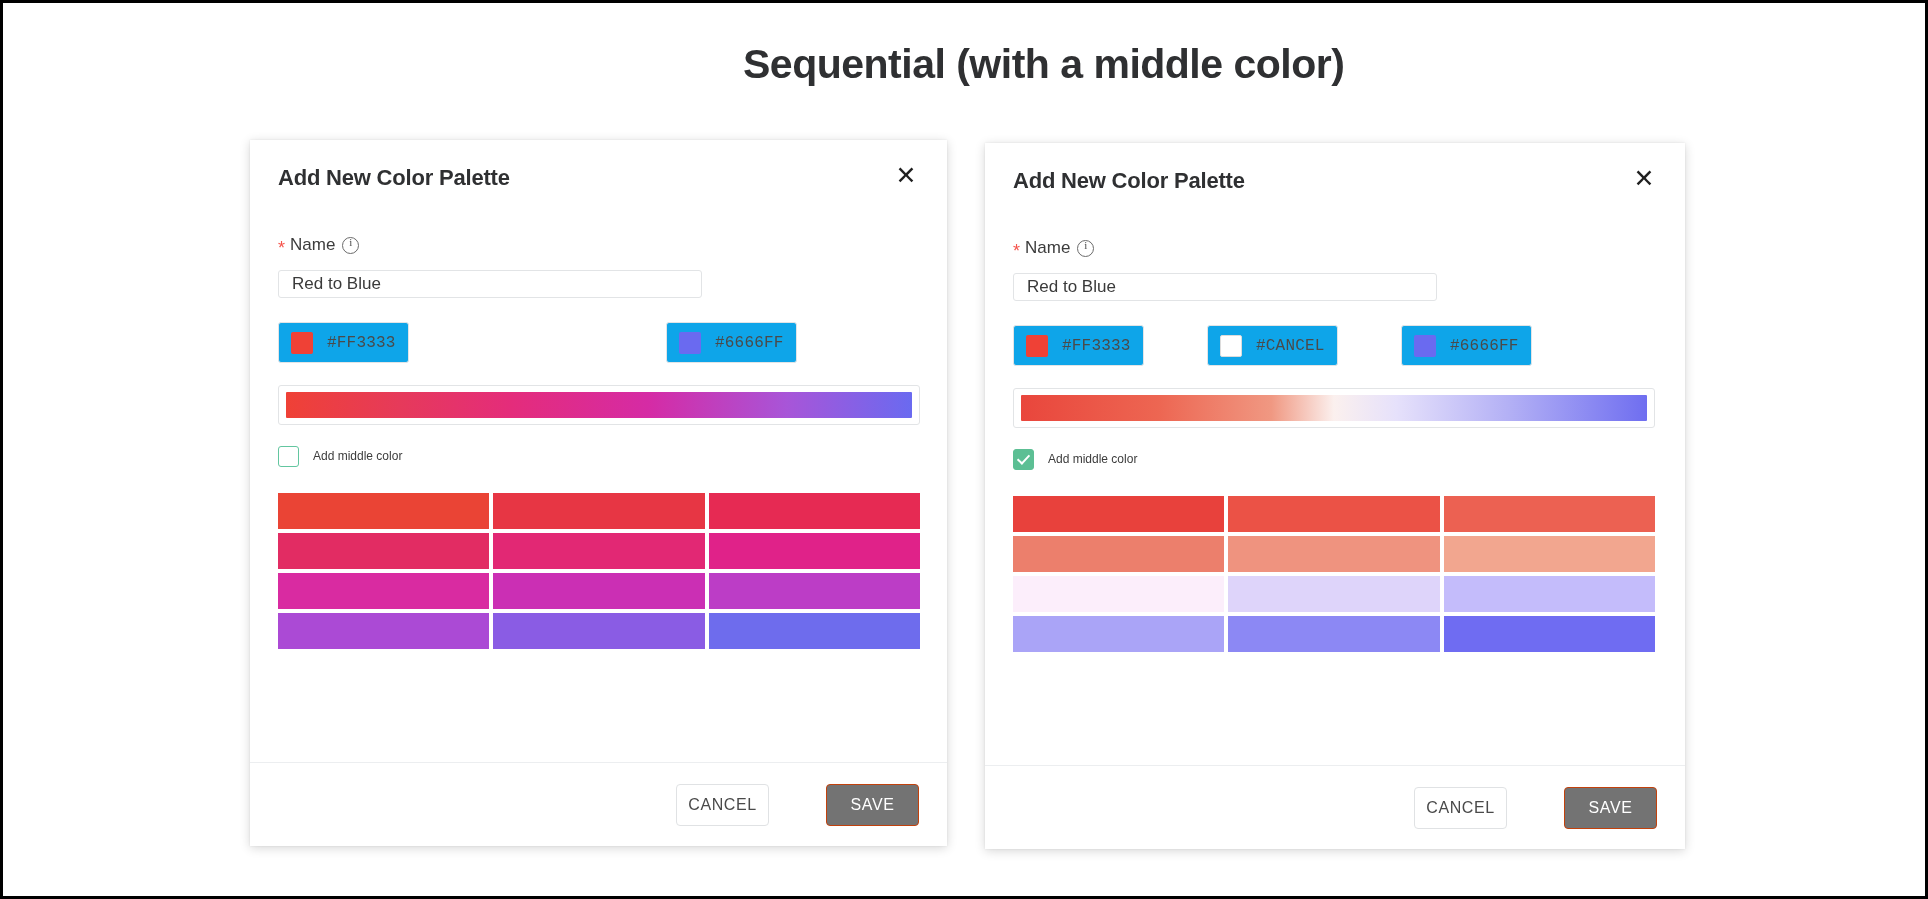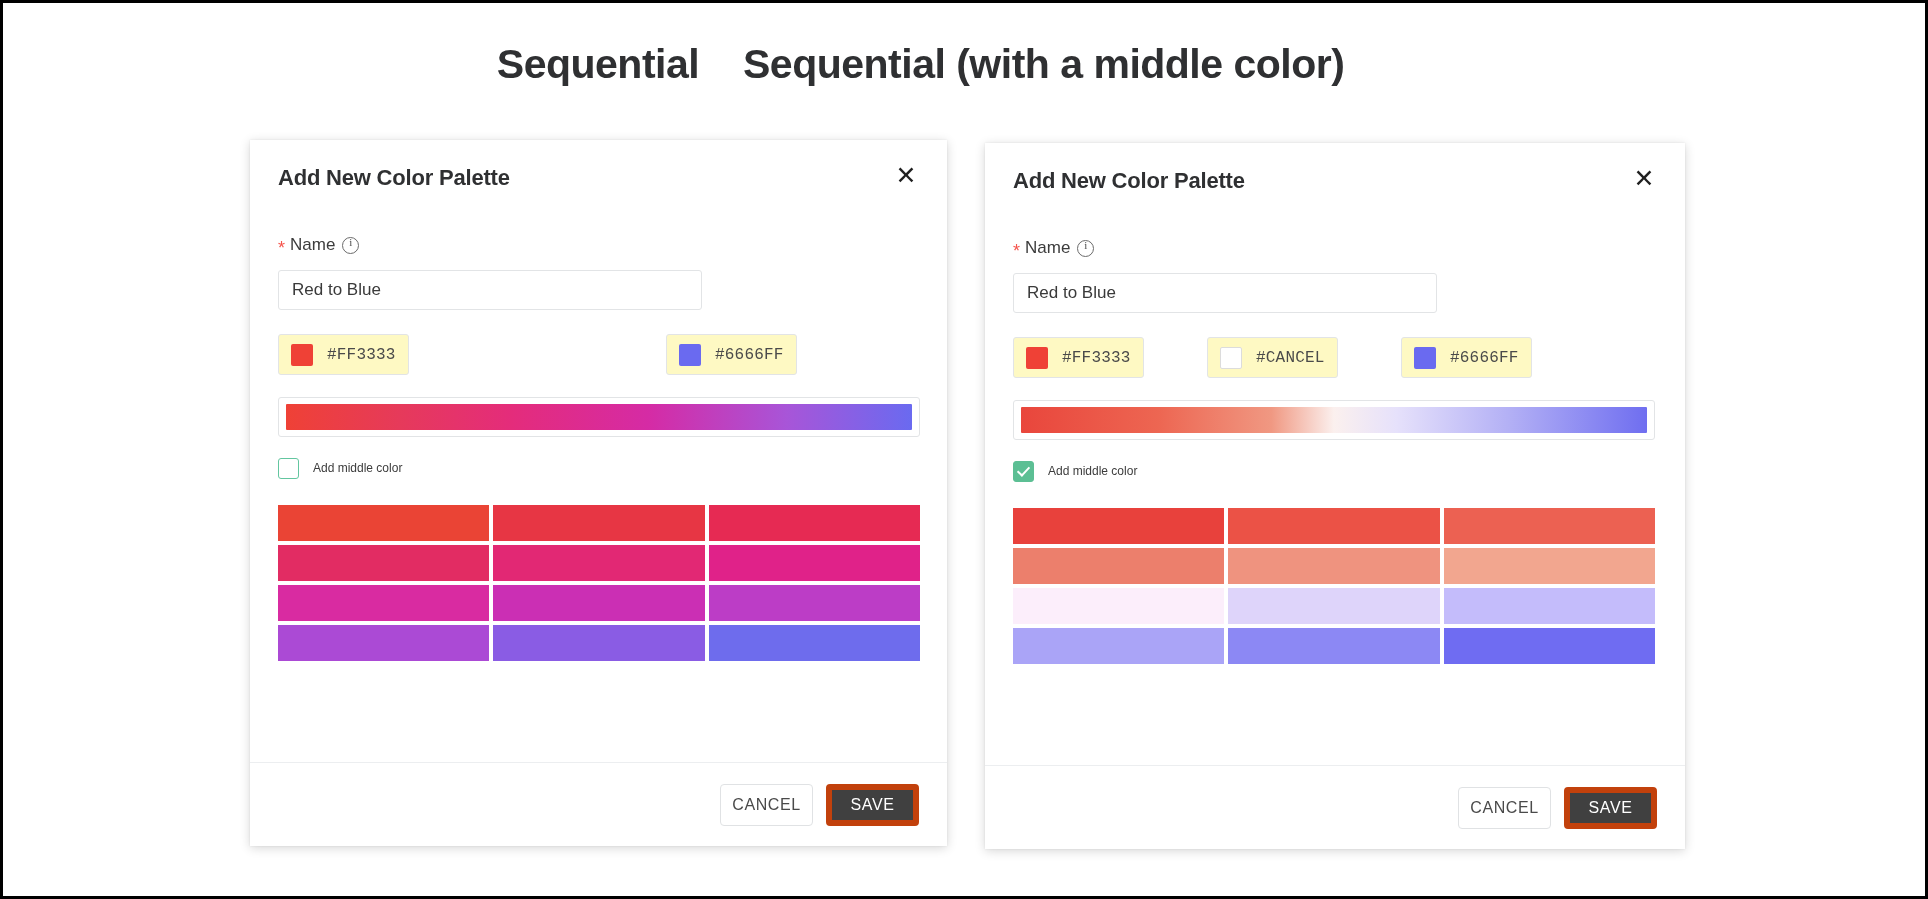--- a/index.html
+++ b/index.html
@@ -132,21 +132,21 @@
     font-size: 11px;
     font-style: normal;
     color: #4a4a4a;
     font-family: "Liberation Serif", serif;
   }
 
   
   .text-input {
     margin-top: 14px;
     width: 424px;
-    height: 40px;
+    height: 28px;
     box-sizing: border-box;
     border: 1px solid #e2e4e6;
     border-radius: 3px;
     background: #fff;
     font-size: 17px;
     color: #3a3a3a;
     padding: 0 13px;
     font-family: "Liberation Sans", sans-serif;
     outline: none;
   }
@@ -157,21 +157,21 @@
     margin-top: 24px;
     height: 41px;
   }
   .color-chip {
     position: absolute;
     top: 0;
     height: 41px;
     box-sizing: border-box;
     border: 1px solid #e2e4e6;
     border-radius: 3px;
-    background: #fef9c3;
+    background: #0ea5e9;
     display: flex;
     align-items: center;
     padding: 0 12px;
     cursor: pointer;
   }
   .chip-swatch {
     width: 22px;
     height: 22px;
     border-radius: 2px;
     flex: none;
@@ -290,32 +290,32 @@
     justify-content: center;
     padding: 0 4px;
   }
   .btn-cancel {
     border: 1px solid #e0e2e4;
     background: #ffffff;
     color: #4a4a4a;
     margin-right: 13px;
   }
   .btn-save {
-    border: 6px solid #c2410c;
-    background: #404040;
+    border: 1px solid #c2410c;
+    background: #737373;
     color: #ffffff;
+    margin-left: 44px;
   }
 </style>
 </head>
 <body>
 
 <div class="page-frame">
   <div class="canvas">
 
-    <div class="col-title" id="title-left">Sequential</div>
     <div class="col-title" id="title-right">Sequential (with a middle color)</div>
 
     <div class="dialog" id="dialog-left">
       <div class="dialog-header">
         <div class="dialog-title">Add New Color Palette</div>
         <div class="close-icon">✕</div>
       </div>
 
       <div class="dialog-body">
 

